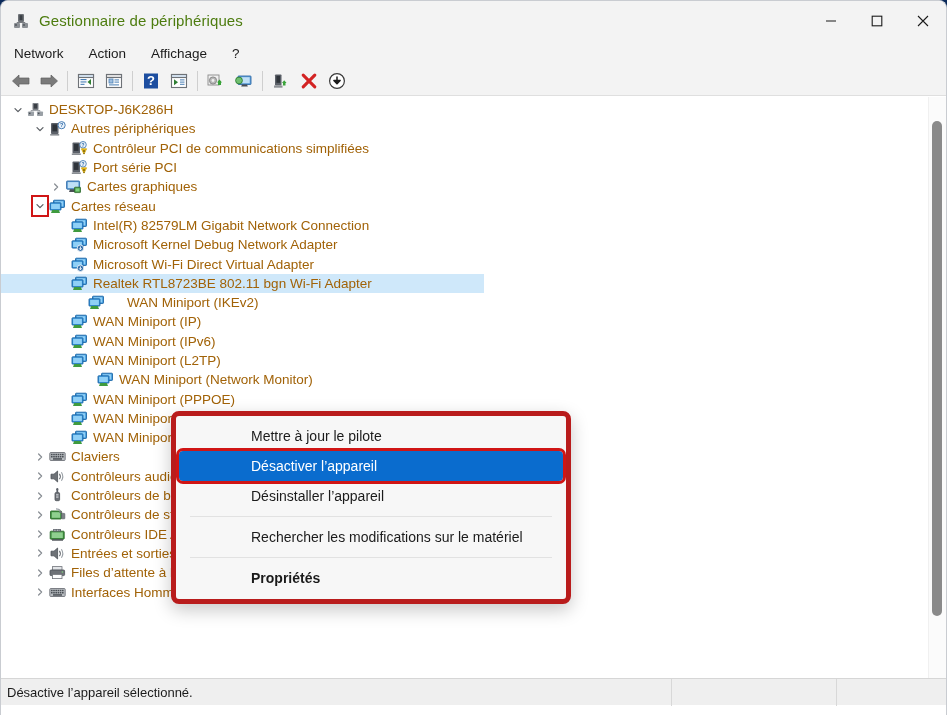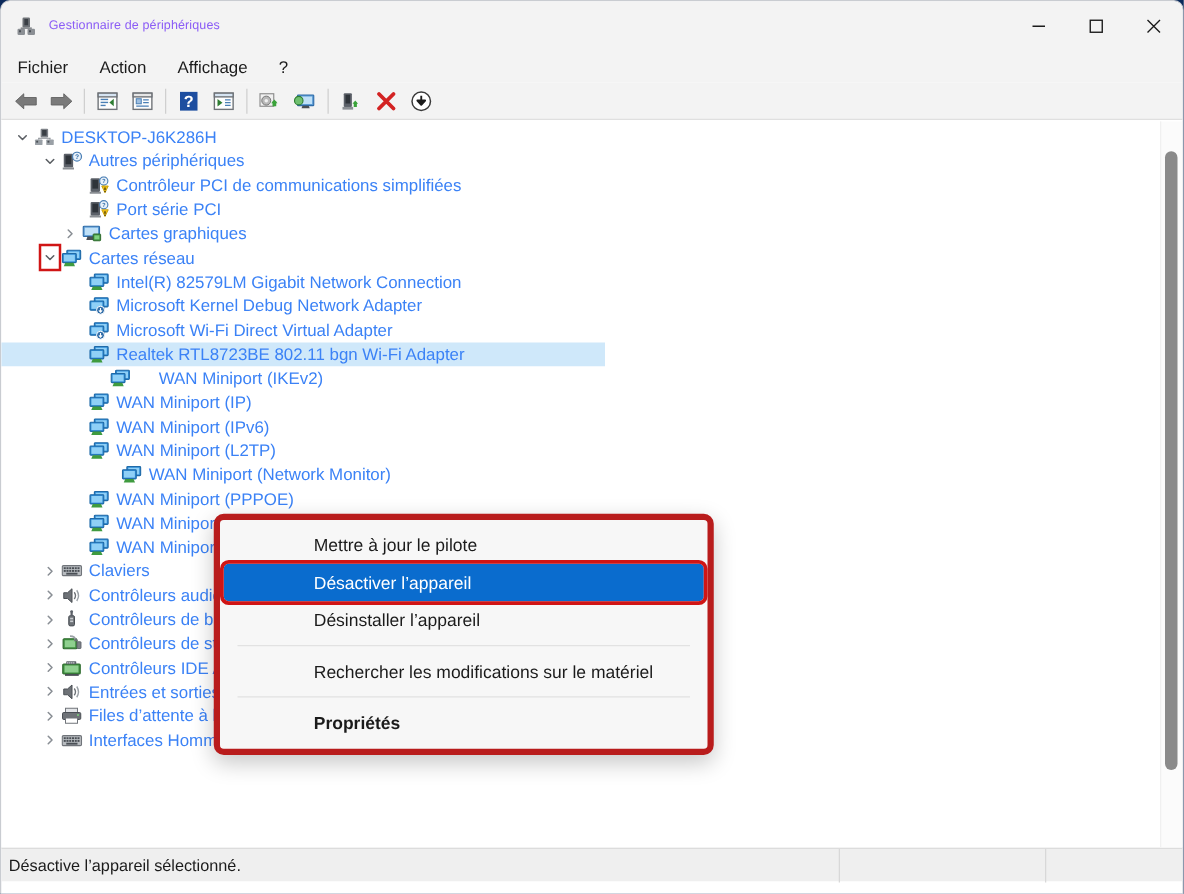--- a/index.html
+++ b/index.html
@@ -21,21 +21,21 @@
 
   
   .titlebar{
     position:relative;height:39px;background:#f3f3f3;
     display:flex;align-items:center;
   }
   .title-icon{
     width:18px;height:18px;margin-left:11px;margin-right:9px;position:relative;flex:none;
   }
   .title-text{
-    font-size:10px;color:#8b5cf6;letter-spacing:0.1px;
+    font-size:15px;color:#4d7c0f;letter-spacing:0.1px;
   }
   .wbtns{position:absolute;right:0;top:0;height:39px;display:flex;}
   .wbtn{width:46px;height:39px;display:flex;align-items:center;justify-content:center;
         color:#1b1b1b;}
   .wbtn svg{display:block;}
 
   
   .menubar{height:26px;background:#f3f3f3;display:flex;align-items:center;
            padding-left:13px;box-sizing:border-box;}
   .menubar .mi{font-size:13.5px;color:#1b1b1b;margin-right:25px;}
@@ -44,21 +44,21 @@
   
   .toolbar{height:30px;background:#f3f3f3;display:flex;align-items:center;
            padding-left:6px;box-sizing:border-box;
            border-bottom:1px solid #dfdfdf;}
   .tb{width:28px;height:26px;display:flex;align-items:center;justify-content:center;}
   .tsep{width:1px;height:20px;background:#cfcfcf;margin:0 4px;}
 
   
   .content{position:relative;height:581px;background:#ffffff;
            border-top:1px solid #ffffff;overflow:hidden;}
-  .tree{position:absolute;left:0;top:3px;right:22px;bottom:0;font-size:13.5px;color:#3b82f6;}
+  .tree{position:absolute;left:0;top:3px;right:22px;bottom:0;font-size:13.5px;color:#a16207;}
   .row{height:19.3px;display:flex;align-items:center;position:relative;white-space:nowrap;}
   .row .chev{width:14px;display:flex;align-items:center;justify-content:center;flex:none;}
   .row .ico{width:20px;display:flex;align-items:center;justify-content:center;flex:none;margin-right:2px;}
   .row .lbl{padding-left:2px;}
   .row.sel .hl{
     position:absolute;left:0;top:0;height:19.3px;background:#cfe8fa;z-index:0;
   }
   .row.sel .chev,.row.sel .ico,.row.sel .lbl{position:relative;z-index:1;}
   .chev-red{
     outline:2px solid #d01515;outline-offset:0px;
@@ -131,21 +131,21 @@
       </div>
       <div class="wbtn close">
         <svg class="svgico" width="12" height="12" viewBox="0 0 12 12">
             <path d="M1 1 L11 11 M11 1 L1 11" stroke="#1b1b1b" stroke-width="1.1"></path>
           </svg>
       </div>
     </div>
   </div>
 
   <div class="menubar">
-    <div class="mi">Fichier</div>
+    <div class="mi">Network</div>
     <div class="mi">Action</div>
     <div class="mi">Affichage</div>
     <div class="mi q">?</div>
   </div>
 
   <div class="toolbar">
     <div class="tb">
       <svg class="svgico" width="20" height="16" viewBox="0 0 20 16">
         <path d="M8 2 L1.5 8 L8 14 L8 11 L18 11 L18 5 L8 5 Z" fill="#7a7a7a" stroke="#5f5f5f" stroke-width="0.7" stroke-linejoin="round"></path>
       </svg>

